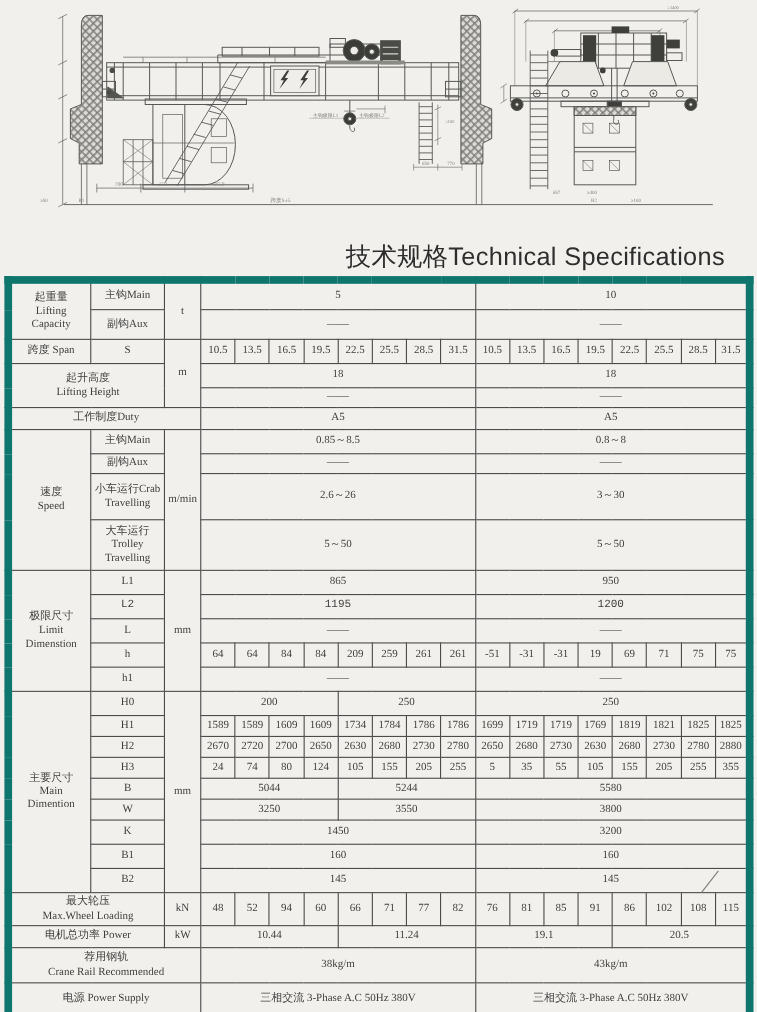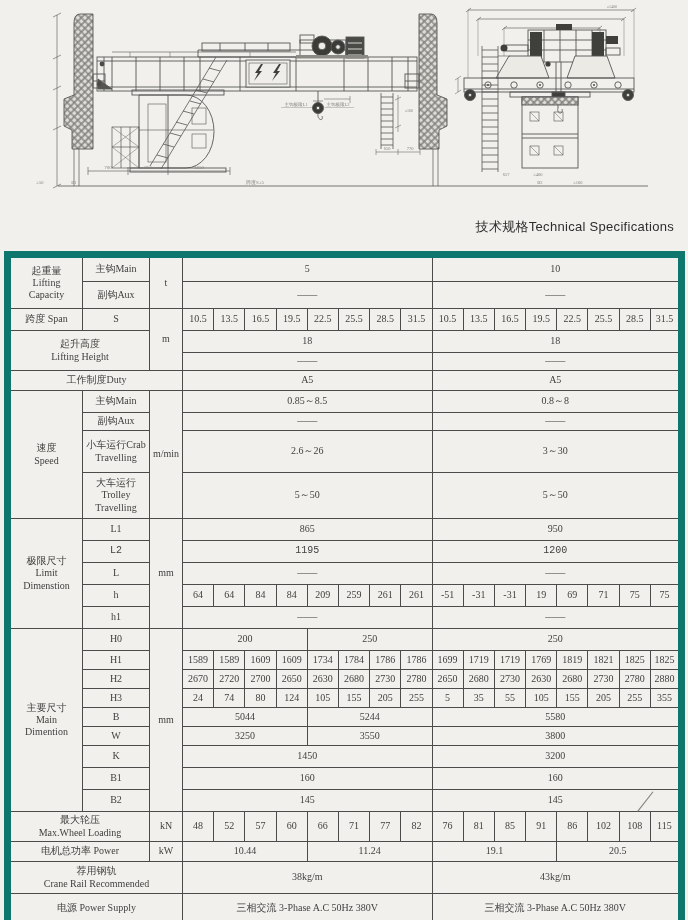--- a/index.html
+++ b/index.html
@@ -4,23 +4,23 @@
 <style>
   html,body{margin:0;padding:0;}
   body{
     width:688px;height:920px;position:relative;overflow:hidden;
     background:#f1f0ec;
     font-family:"Liberation Serif","DejaVu Serif",serif;
     color:#3c3c3c;
   }
   .drawing{position:absolute;left:0;top:0;width:688px;height:215px;}
   .page-title{
-    position:absolute;top:218px;right:14px;
+    position:absolute;top:218px;right:29px;
     font-family:"Liberation Sans","DejaVu Sans",sans-serif;
-    font-size:13px;letter-spacing:.3px;color:#2d2d2d;
+    font-size:23px;letter-spacing:.3px;color:#2d2d2d;
   }
   table.spec{
     position:absolute;left:4px;top:251px;width:681px;
     border-collapse:collapse;table-layout:fixed;
     border:7px solid #0f766e;
   }
   table.spec td{
     border:1px solid #4b4b4b;
     text-align:center;vertical-align:middle;
     font-size:10px;line-height:1.22;
@@ -578,21 +578,21 @@
         <td class="lbl">B2</td>
         <td colspan="8" class="val">145</td>
         <td colspan="8" class="val">145</td>
       </tr>
       <tr style="height: 30px;">
         <td colspan="2" class="lbl">最大轮压
 Max.Wheel Loading</td>
         <td class="unit">kN</td>
         <td class="val">48</td>
         <td class="val">52</td>
-        <td class="val">57</td>
+        <td class="val">94</td>
         <td class="val">60</td>
         <td class="val">66</td>
         <td class="val">71</td>
         <td class="val">77</td>
         <td class="val">82</td>
         <td class="val">76</td>
         <td class="val">81</td>
         <td class="val">85</td>
         <td class="val">91</td>
         <td class="val">86</td>

